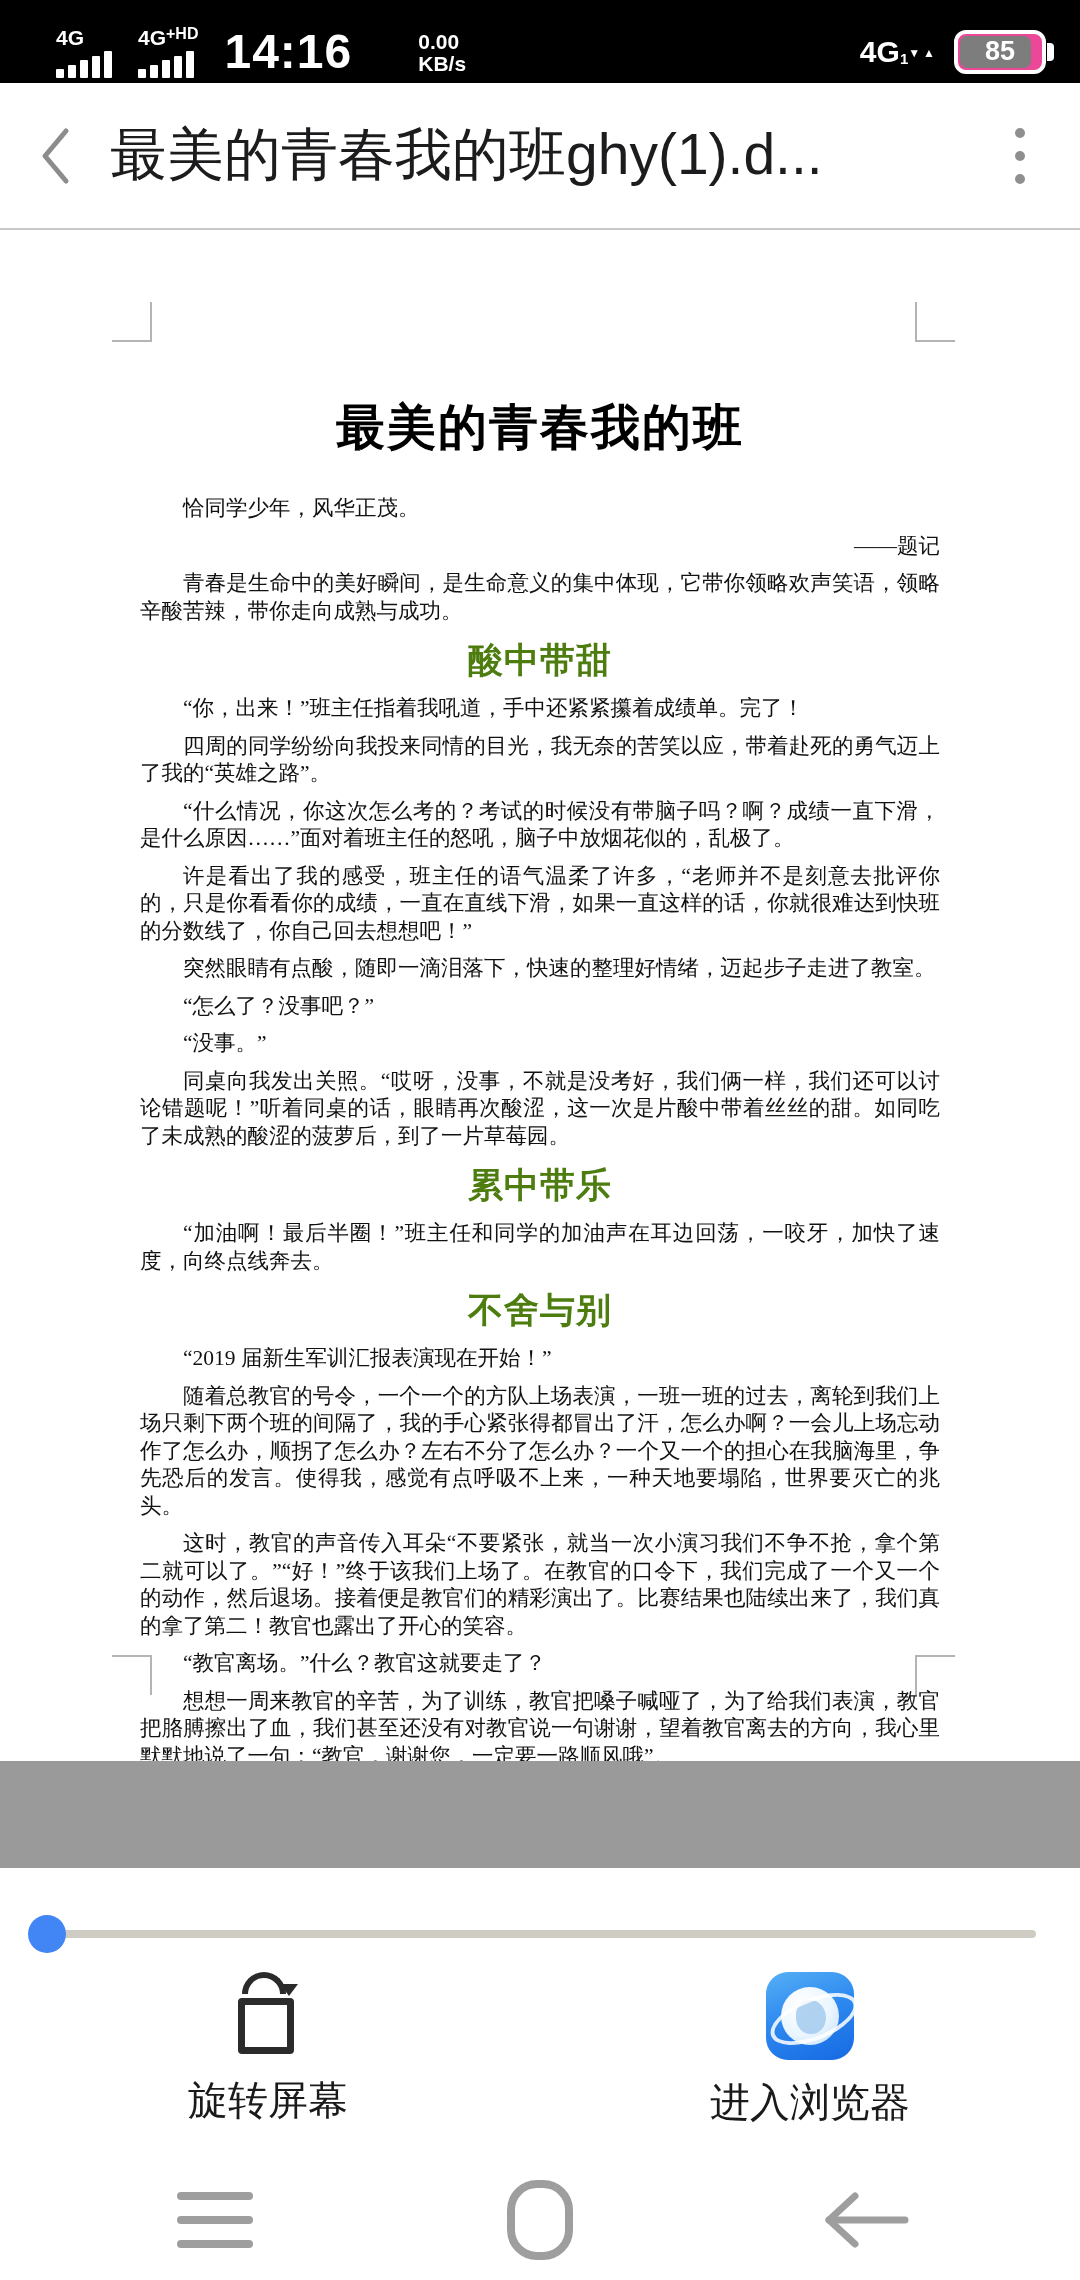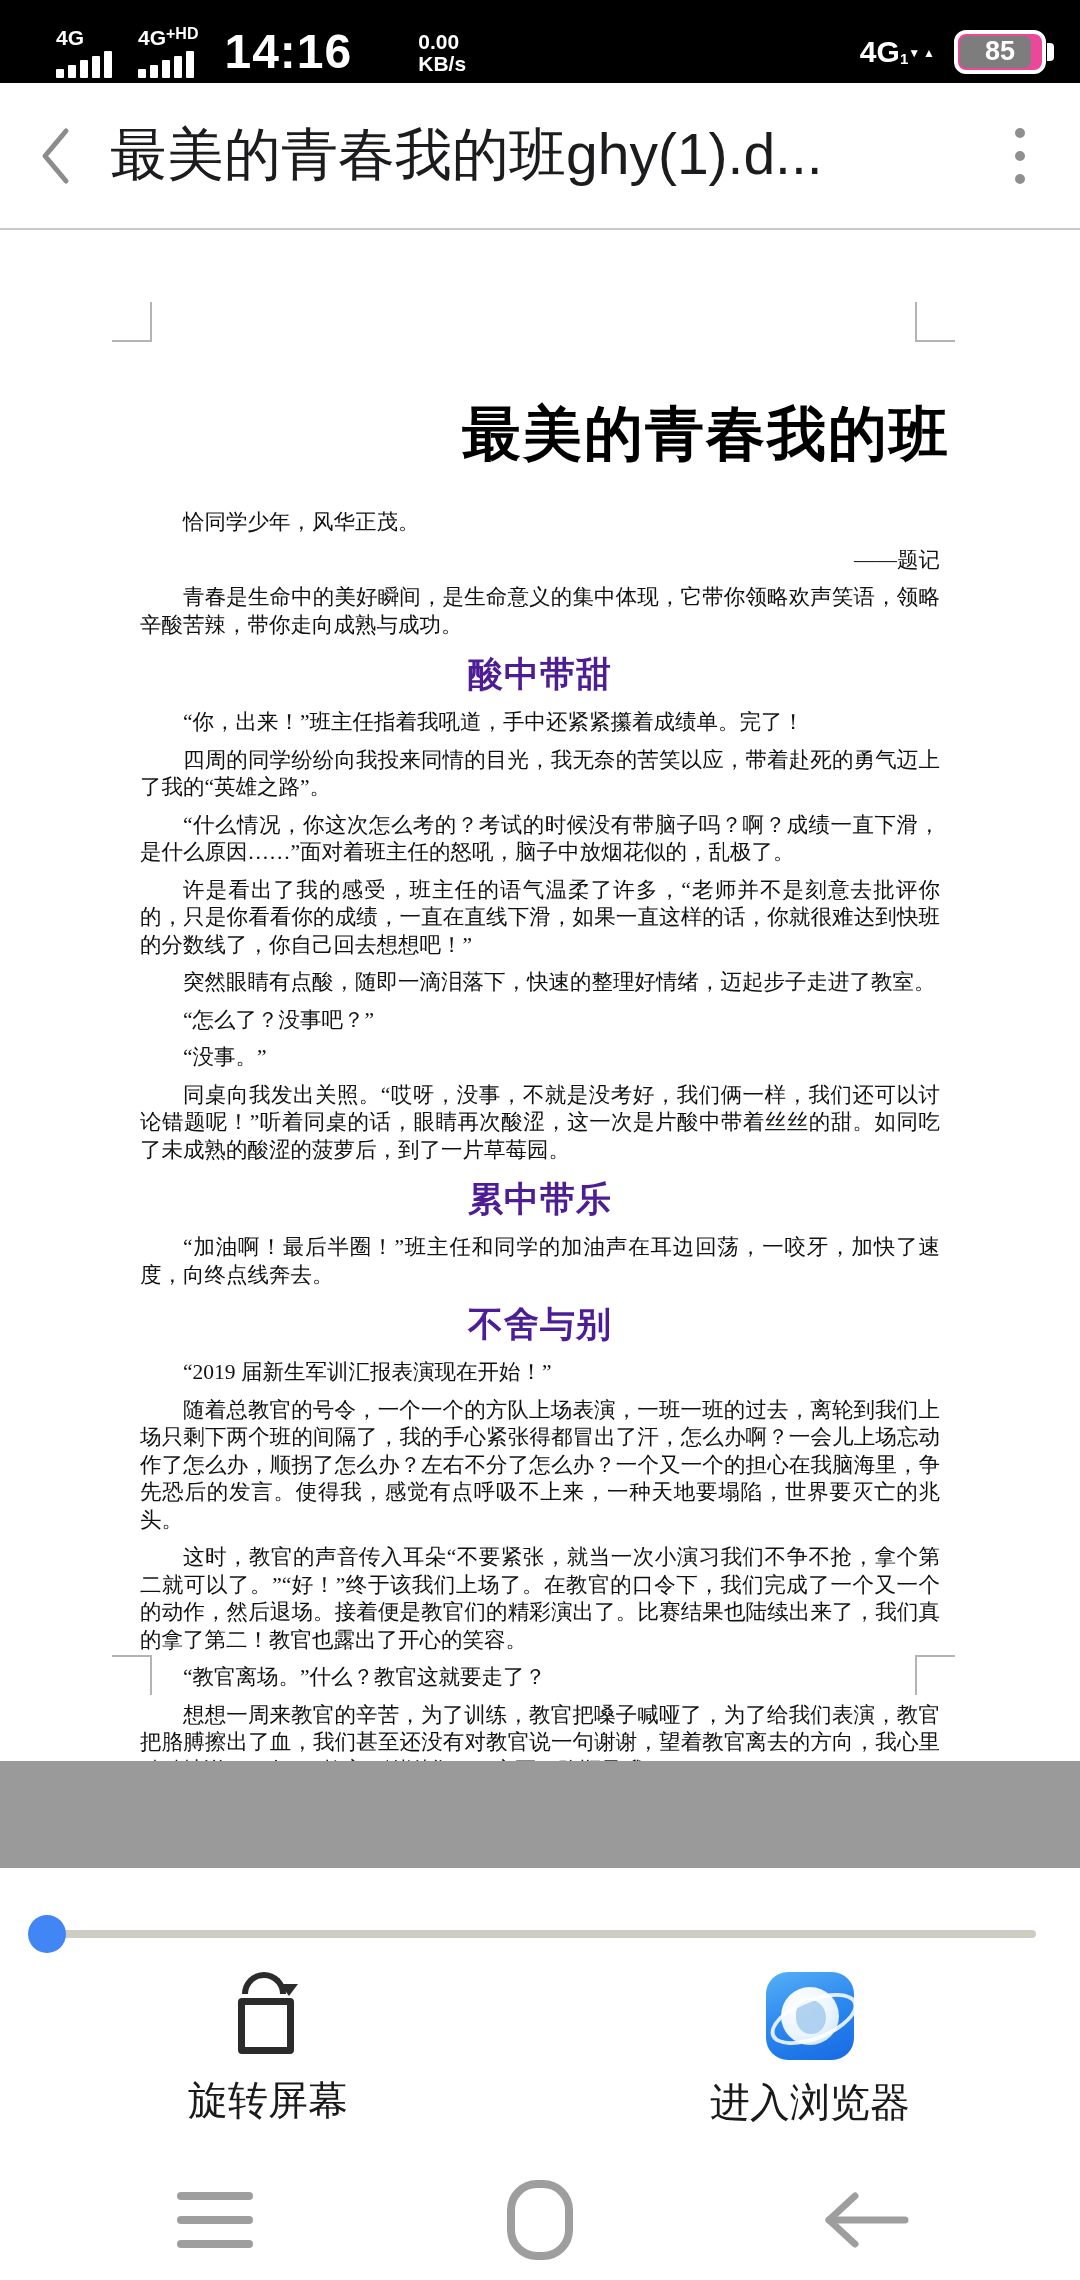--- a/index.html
+++ b/index.html
@@ -44,26 +44,26 @@
   
   .doc-area{position:absolute;top:232px;left:0;width:1080px;height:1529px;background:#ffffff;overflow:hidden;}
   .crop{position:absolute;width:38px;height:38px;}
   .crop.tl{left:112px;top:70px;border-right:2px solid #b4b4b4;border-bottom:2px solid #b4b4b4;}
   .crop.tr{left:915px;top:70px;border-left:2px solid #b4b4b4;border-bottom:2px solid #b4b4b4;}
   .crop.bl{left:112px;top:1423px;border-right:2px solid #b4b4b4;border-top:2px solid #b4b4b4;}
   .crop.br{left:915px;top:1423px;border-left:2px solid #b4b4b4;border-top:2px solid #b4b4b4;}
   .doc-page{position:absolute;top:0;left:0;width:1080px;height:100%;
             padding:163px 130px 0 130px;box-sizing:border-box;
             font-family:"Liberation Serif",serif;color:#111111;}
-  .doc-title{margin:0 0 34px 0;text-align:right;font-size:59px;font-weight:bold;color:#000;
+  .doc-title{margin:0 0 34px 0;text-align:center;font-size:49px;font-weight:bold;color:#000;
              font-family:"Liberation Sans",sans-serif;letter-spacing:2px;}
   .doc-block{margin:10px;font-size:21.5px;line-height:27.5px;text-align:justify;}
   .doc-para{text-indent:2em;}
   .doc-para.align-right{text-align:right;text-indent:0;}
-  h2.doc-heading{margin:14px 0 14px 0;text-align:center;font-size:35px;font-weight:bold;color:#4c1d95;
+  h2.doc-heading{margin:14px 0 14px 0;text-align:center;font-size:35px;font-weight:bold;color:#4d7c0f;
              font-family:"Liberation Sans",sans-serif;letter-spacing:1px;text-indent:0;line-height:1.2;}
 
   
   .end-banner{position:absolute;top:1761px;left:0;width:1080px;height:107px;background:#9a9a9a;}
 
   
   .slider{position:absolute;top:1896px;left:0;width:1080px;height:76px;}
   .slider-track{position:absolute;left:60px;right:44px;top:34px;height:8px;background:#cfccc3;border-radius:4px;}
   .slider-thumb{position:absolute;left:28px;top:19px;width:38px;height:38px;border-radius:50%;background:#4285f4;}
 

